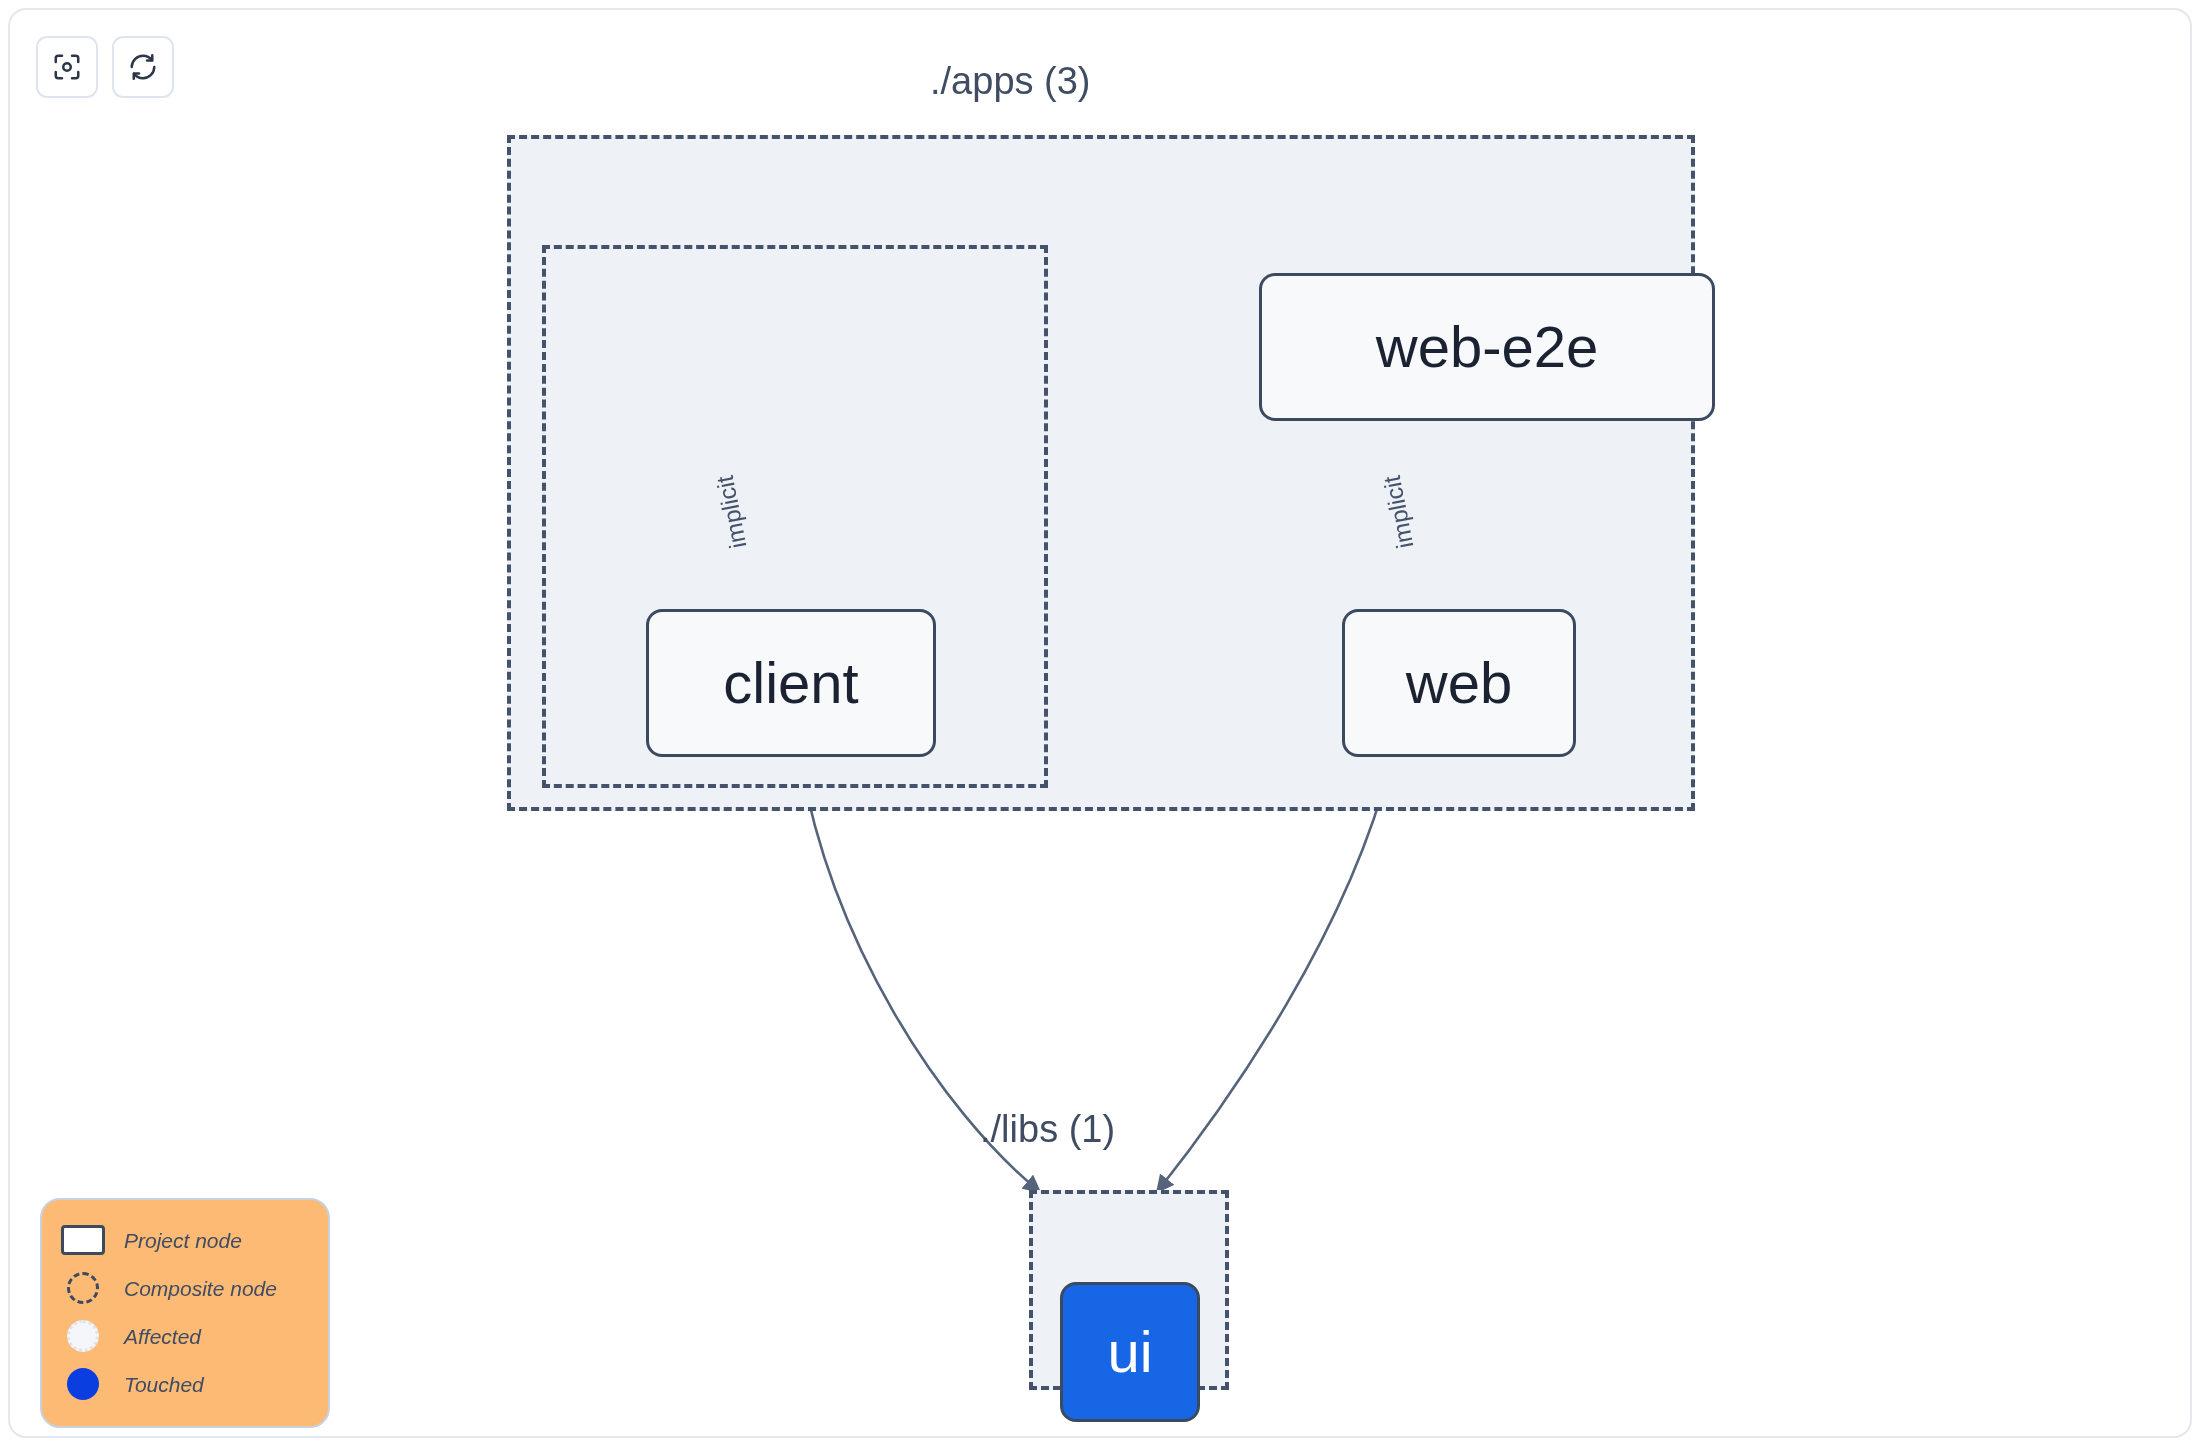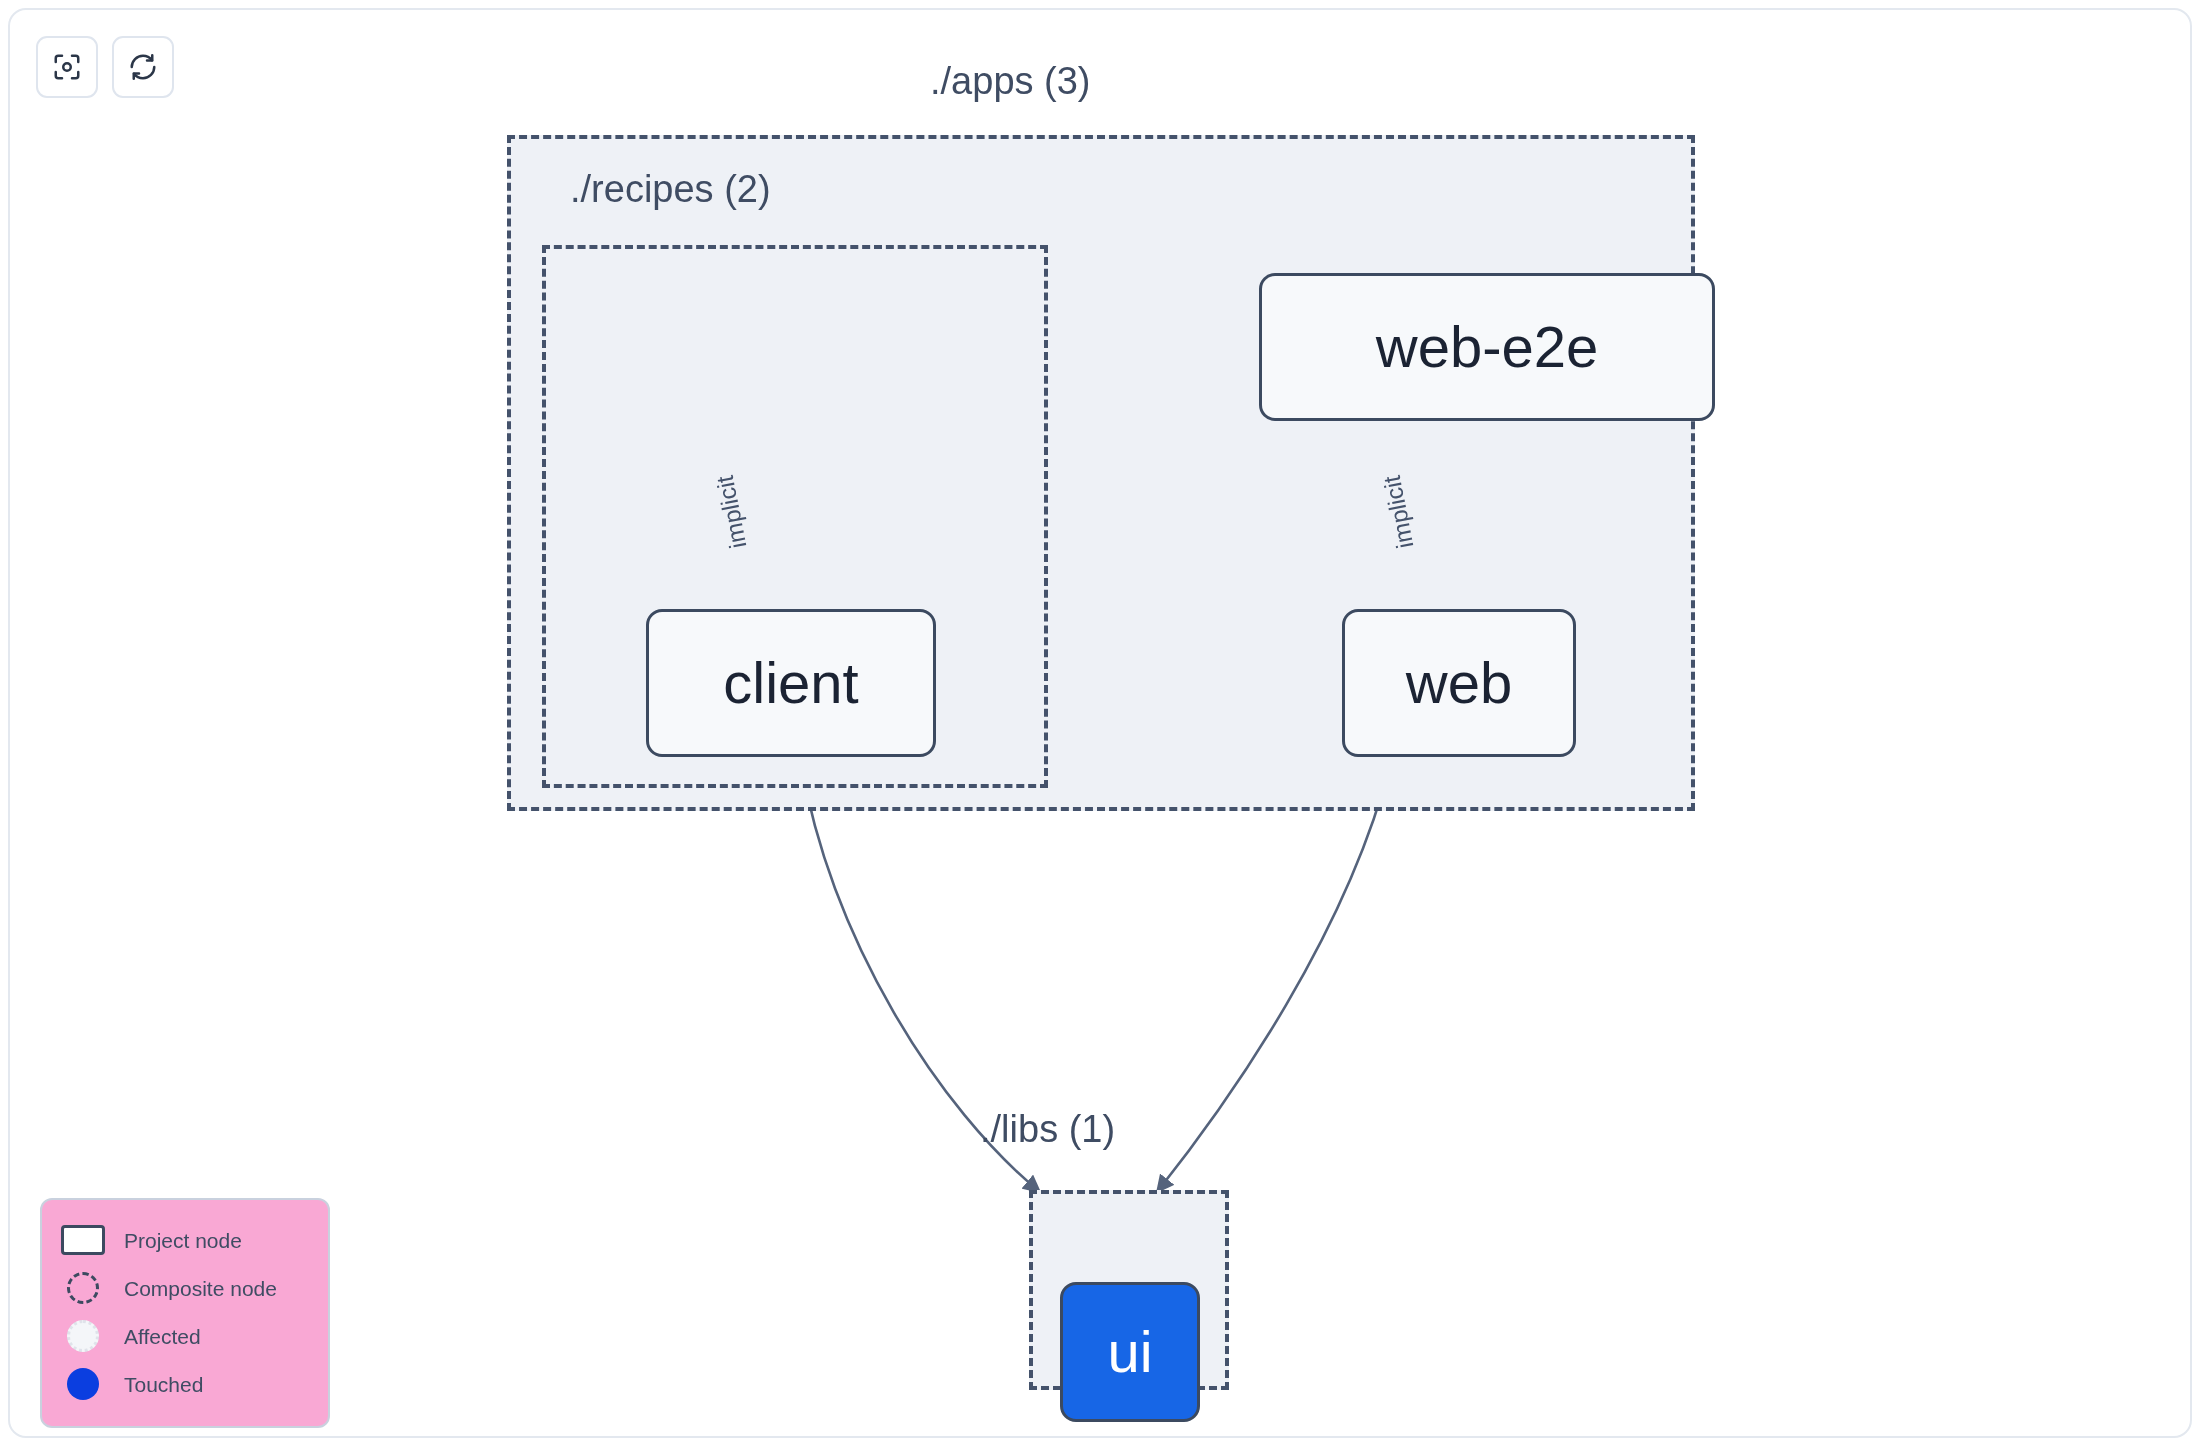--- a/index.html
+++ b/index.html
@@ -115,24 +115,25 @@
     pointer-events: none;
   }
 
   
   .legend {
     position: absolute;
     left: 40px;
     top: 1198px;
     width: 290px;
     border: 2px solid #c9d1de;
-    border-radius: 12px;
-    background: #f9a8d4;
+    border-radius: 20px;
+    background: #fdba74;
     padding: 16px 18px 18px 18px;
     z-index: 50;
+    font-style: italic;
   }
   .legend-row {
     display: flex;
     align-items: center;
     height: 48px;
     gap: 18px;
   }
   .legend-swatch {
     width: 46px;
     height: 34px;
@@ -219,21 +220,20 @@
 
     <path d="M 1422 420 C 1400 470, 1388 530, 1402 600" fill="none" stroke="#55637c" stroke-width="2.6" marker-end="url(#arrow)"></path>
 
     <path d="M 800 757 C 830 940, 940 1110, 1040 1192" fill="none" stroke="#55637c" stroke-width="2.6" marker-end="url(#arrow)"></path>
 
     <path d="M 1392 757 C 1350 930, 1230 1100, 1157 1192" fill="none" stroke="#55637c" stroke-width="2.6" marker-end="url(#arrow)"></path>
   </svg>
 
   <div class="group-label" style="left:930px; top:62px;">./apps (3)</div>
 
-  <div class="group-label" style="left:570px; top:170px;">./recipes (2)</div>
 
   <div class="group-label" style="left:980px; top:1110px;">./libs (1)</div>
 
 
   <div class="node" style="left:1259px; top:273px; width:456px; height:148px;">web-e2e</div>
 
   <div class="node" style="left:646px; top:609px; width:290px; height:148px;">client</div>
 
   <div class="node" style="left:1342px; top:609px; width:234px; height:148px;">web</div>
 

